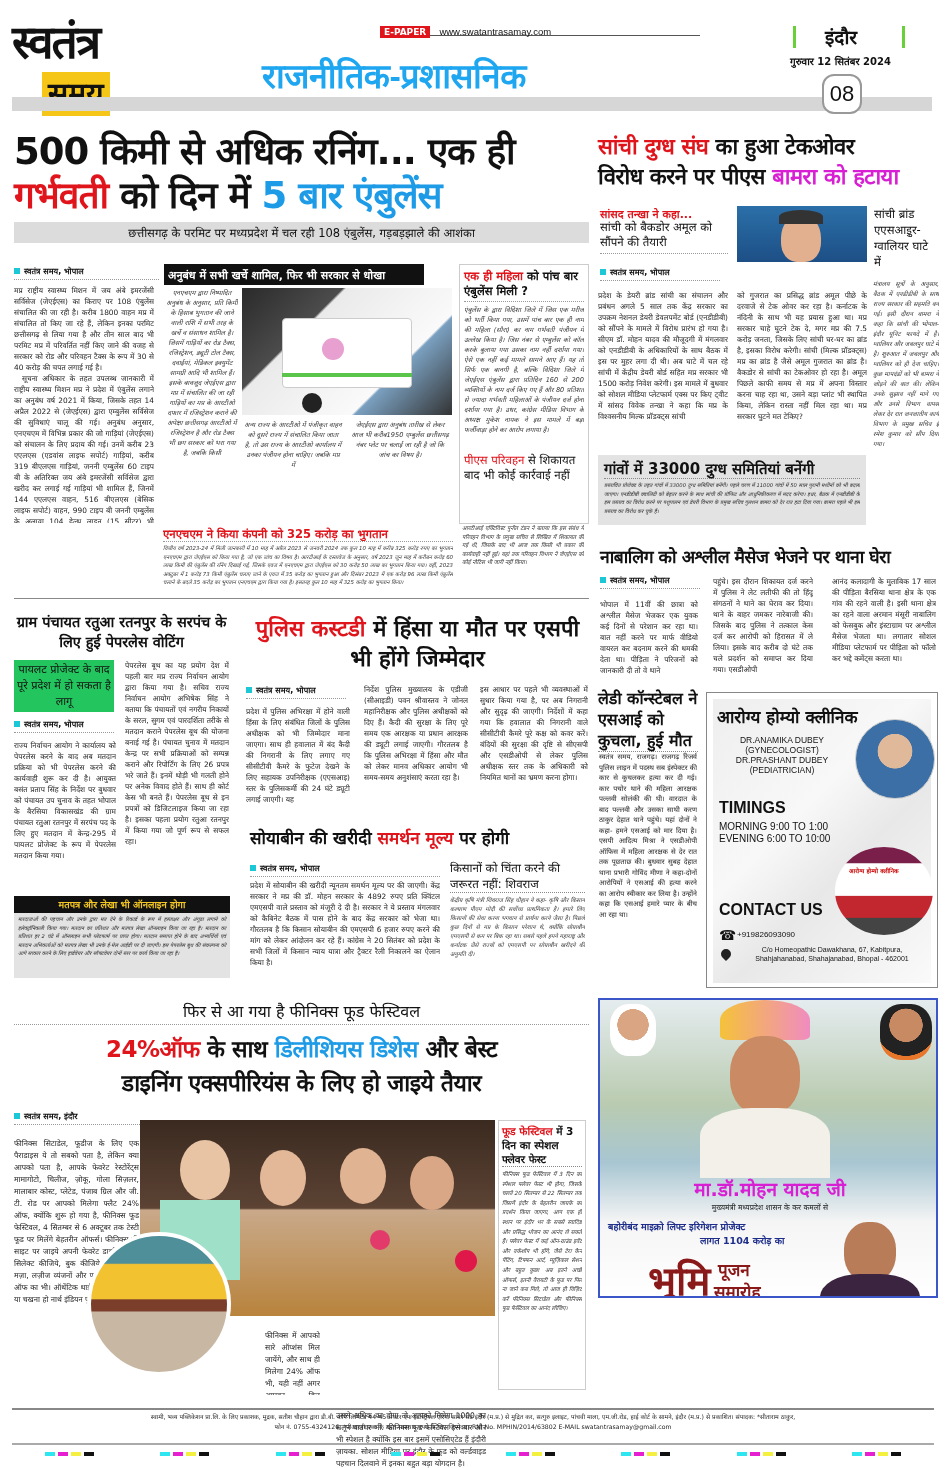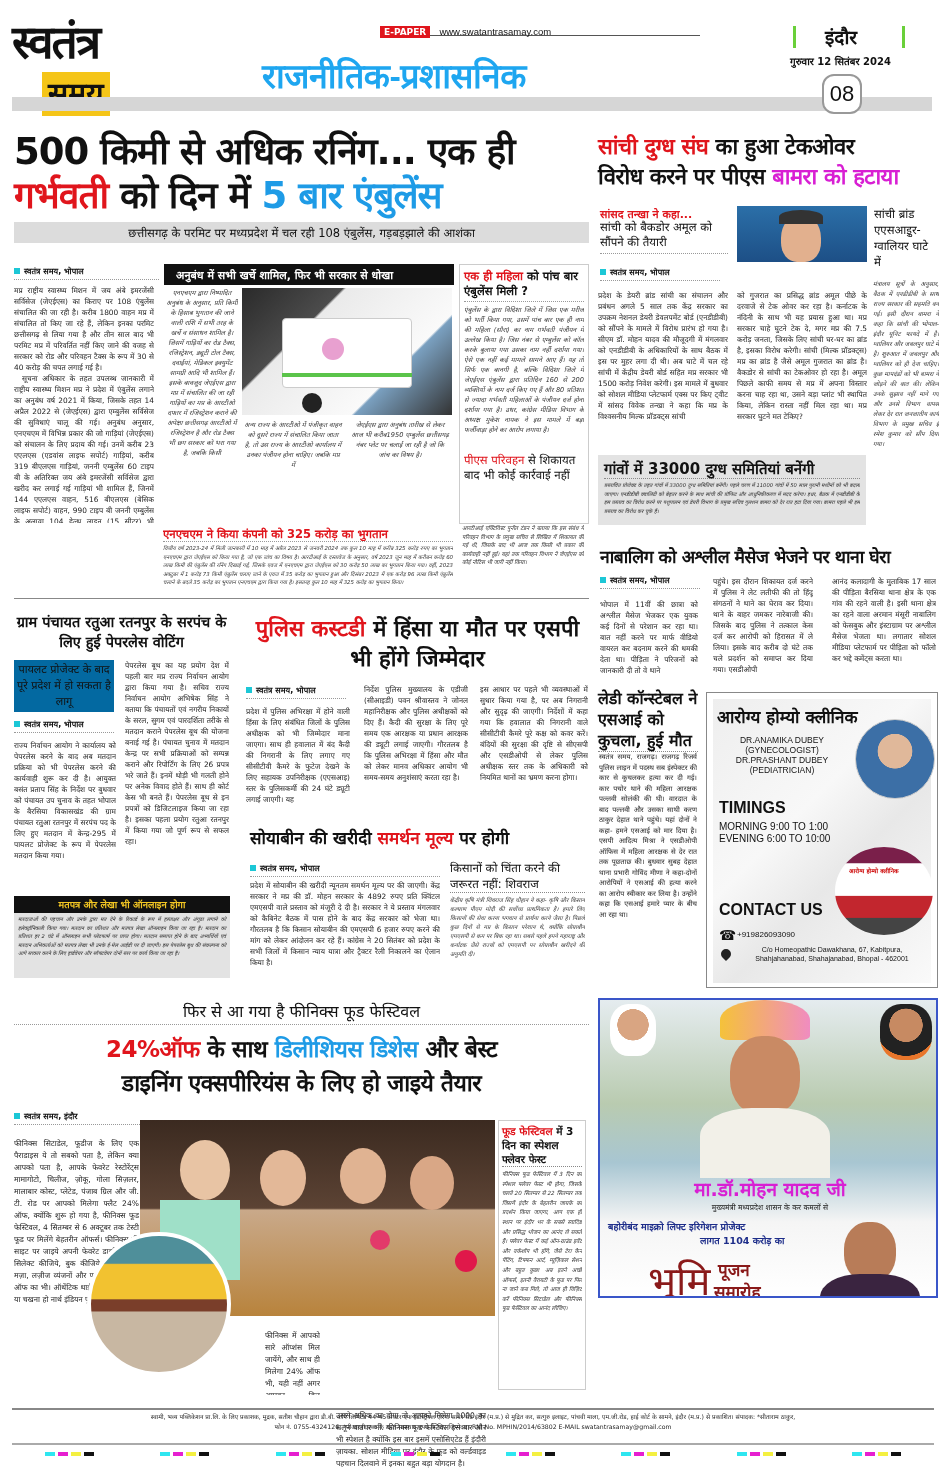--- a/index.html
+++ b/index.html
@@ -45,21 +45,21 @@
   <div class="abs" style="left:0;top:135px;width:145px">
       <div class="byline">
         <span class="sq"></span>
         <span>स्वतंत्र समय, भोपाल</span>
       </div>
     </div>
   <div class="abs txt" style="left:0;top:155px;width:140px;height:238px;overflow:hidden">
     <p>मप्र राष्ट्रीय स्वास्थ्य मिशन में जय अंबे इमरजेंसी सर्विसेज (जेएईएस) का किराए पर 108 एंबुलेंस संचालित की जा रही है। करीब 1800 वाहन मप्र में संचालित तो किए जा रहे हैं, लेकिन इनका परमिट छत्तीसगढ़ से लिया गया है और तीन साल बाद भी परमिट मप्र में परिवर्तित नहीं किए जाने की वजह से सरकार को रोड और परिवहन टैक्स के रूप में 30 से 40 करोड़ की चपत लगाई गई है।</p>
     <p style="text-indent:8px">सूचना अधिकार के तहत उपलब्ध जानकारी में राष्ट्रीय स्वास्थ्य मिशन मप्र ने प्रदेश में एंबुलेंस लगाने का अनुबंध वर्ष 2021 में किया, जिसके तहत 14 अप्रैल 2022 से (जेएईएस) द्वारा एम्बुलेंस सर्विसेज की सुविधाएं चालू की गई। अनुबंध अनुसार, एनएचएम में विभिन्न प्रकार की जो गाड़ियां (जेएईएस) को संचालन के लिए प्रदाय की गई। उनमें करीब 23 एएलएस (एडवांस लाइफ सपोर्ट) गाड़ियां, करीब 319 बीएलएस गाड़ियां, जननी एम्बुलेंस 60 टाइप बी के अतिरिक्त जय अंबे इमरजेंसी सर्विसेज द्वारा खरीद कर लगाई गई गाड़ियां भी शामिल हैं, जिनमें 144 एएलएस वाहन, 516 बीएलएस (बेसिक लाइफ सपोर्ट) वाहन, 990 टाइप बी जननी एम्बुलेंस के अलावा 104 हेल्थ लाइन (15 सीटर) भी (जेएईएस) द्वारा संचालित की जा रही है।</p>
   </div>
-  <div class="abs" style="left:150px;top:134px;width:290px;background:#111;color:#fff;font-size:11px;font-weight:bold;padding:3px 12px;white-space:nowrap;overflow:hidden">अनुबंध में सभी खर्चे शामिल, फिर भी सरकार से धोखा</div>
+  <div class="abs" style="left:150px;top:134px;width:260px;background:#111;color:#fff;font-size:11px;font-weight:bold;padding:3px 4px;white-space:nowrap;overflow:hidden">अनुबंध में सभी खर्चे शामिल, फिर भी सरकार से धोखा</div>
   <div class="abs txt it" style="left:152px;top:158px;width:72px;height:226px;overflow:hidden;text-align:center">एनएचएम द्वारा निष्पादित अनुबंध के अनुसार, प्रति किमी के हिसाब भुगतान की जाने वाली राशि में सभी तरह के खर्चे व संसाधन शामिल है। जिसमें गाड़ियों का रोड टैक्स, रजिस्ट्रेशन, ड्यूटी टोल टैक्स, दवाईयां, मेडिकल इक्युमेंट सामग्री आदि भी शामिल हैं। इसके बावजूद जेएईएस द्वारा मप्र में संचालित की जा रही गाड़ियों का मप्र के आरटीओ दफ्तर में रजिस्ट्रेशन कराने की अपेक्षा छत्तीसगढ़ आरटीओ में रजिस्ट्रेशन है और रोड टैक्स भी छग सरकार को भरा गया है, जबकि किसी</div>
   <div class="abs photo" style="left:228px;top:158px;width:210px;height:127px;background:linear-gradient(135deg,#2a2a2a 0%,#4c4c4c 30%,#eaeaea 31%,#fafafa 70%,#7aa0c0 71%,#333 100%)">
     <div class="abs" style="left:40px;top:30px;width:130px;height:70px;background:#fff;border-radius:4px;border:1px solid #ccc"></div>
     <div class="abs" style="left:40px;top:85px;width:130px;height:4px;background:#5bc44a"></div>
     <div class="abs" style="left:80px;top:50px;width:22px;height:22px;border-radius:50%;background:#e8a0d0"></div>
     <div class="abs" style="left:60px;top:105px;width:20px;height:20px;border-radius:50%;background:#222"></div>
   </div>
   <div class="abs txt it" style="left:230px;top:290px;width:98px;text-align:center">अन्य राज्य के आरटीओ में पंजीकृत वाहन को दूसरे राज्य में संचालित किया जाता है, तो उस राज्य के आरटीओ कार्यालय में उनका पंजीयन होना चाहिए। जबकि मप्र में</div>
   <div class="abs txt it" style="left:336px;top:290px;width:100px;text-align:center">जेएईएस द्वारा अनुबंध तारीख से लेकर आज भी करीब1950 एम्बुलेंस छत्तीसगढ़ नंबर प्लेट पर चलाई जा रही है जो कि जांच का विषय है।</div>
   <div class="abs" style="left:150px;top:380px;width:290px;border-right:1px solid #bbb"></div>
@@ -134,21 +134,21 @@
     <div class="abs" style="left:14px;top:20px;font-size:6px;color:#c00;font-weight:bold">आरोग्य होम्यो क्लीनिक</div>
   </div>
   <div class="abs" style="left:12px;top:208px;font-size:16px;font-weight:bold;font-family:'Liberation Sans',sans-serif">CONTACT US</div>
   <div class="abs" style="left:12px;top:234px;font-size:14px">☎</div>
   <div class="abs" style="left:30px;top:237px;font-size:8px;font-family:'Liberation Sans',sans-serif">+919826093090</div>
   <div class="abs" style="left:14px;top:256px;width:10px;height:10px;border-radius:50% 50% 50% 0;transform:rotate(-45deg);background:#222"></div>
   <div class="abs" style="left:30px;top:252px;width:190px;font-size:7px;line-height:9px;text-align:center;font-family:'Liberation Sans',sans-serif">C/o Homeopathic Dawakhana, 67, Kabitpura, Shahjahanabad, Shahajanabad, Bhopal - 462001</div>
 </div>
 
 <div class="abs" style="left:14px;top:612px;width:215px;font-size:14.5px;line-height:20px;text-align:center;font-weight:bold">ग्राम पंचायत रतुआ रतनपुर के सरपंच के लिए हुई पेपरलेस वोटिंग</div>
-<div class="abs" style="left:14px;top:660px;width:100px;background:#0369a1;font-size:11px;line-height:16px;text-align:center;padding:2px">पायलट प्रोजेक्ट के बाद पूरे प्रदेश में हो सकता है लागू</div>
+<div class="abs" style="left:14px;top:660px;width:100px;background:#22c55e;font-size:11px;line-height:16px;text-align:center;padding:2px">पायलट प्रोजेक्ट के बाद पूरे प्रदेश में हो सकता है लागू</div>
 <div class="abs" style="left:14px;top:718px;width:100px">
     <div class="byline">
       <span class="sq"></span>
       <span>स्वतंत्र समय, भोपाल</span>
     </div>
   </div>
 <div class="abs txt" style="left:14px;top:740px;width:102px;height:148px;overflow:hidden">राज्य निर्वाचन आयोग ने कार्यालय को पेपरलेस करने के बाद अब मतदान प्रक्रिया को भी पेपरलेस करने की कार्यवाही शुरू कर दी है। आयुक्त बसंत प्रताप सिंह के निर्देश पर बुधवार को पंचायत उप चुनाव के तहत भोपाल के बैरसिया विकासखंड की ग्राम पंचायत रतुआ रतनपुर में सरपंच पद के लिए हुए मतदान में केन्द्र-295 में पायलट प्रोजेक्ट के रूप में पेपरलेस मतदान किया गया।</div>
 <div class="abs txt" style="left:125px;top:660px;width:104px;height:228px;overflow:hidden">पेपरलेस बूथ का यह प्रयोग देश में पहली बार मप्र राज्य निर्वाचन आयोग द्वारा किया गया है। सचिव राज्य निर्वाचन आयोग अभिषेक सिंह ने बताया कि पंचायतों एवं नगरीय निकायों के सरल, सुगम एवं पारदर्शिता तरीके से मतदान कराने पेपरलेस बूथ की योजना बनाई गई है। पंचायत चुनाव में मतदान केन्द्र पर सभी प्रक्रियाओं को सम्पन्न कराने और रिपोर्टिंग के लिए 26 प्रपत्र भरे जाते हैं। इनमें थोड़ी भी गलती होने पर अनेक विवाद होते हैं। साथ ही कोर्ट केस भी बनते हैं। पेपरलेस बूथ से इन प्रपत्रों को डिजिटलाइज किया जा रहा है। इसका पहला प्रयोग रतुआ रतनपुर में किया गया जो पूर्ण रूप से सफल रहा।</div>
 <div class="abs" style="left:14px;top:896px;width:216px;height:82px;background:#e3e3e3">
   <div style="background:#111;color:#f3c623;font-size:9.5px;font-weight:bold;text-align:center;padding:2px">मतपत्र और लेखा भी ऑनलाइन होगा</div>
@@ -215,21 +215,21 @@
   <div class="abs" style="left:280px;top:4px;width:52px;height:56px;border-radius:40%;background:radial-gradient(circle at 50% 38%,#c78a62 0 38%,#222 39% 70%,#e8762b 71%)"></div>
   <div class="abs" style="left:100px;top:0;width:130px;height:170px">
     <div class="abs" style="left:20px;top:0;width:90px;height:40px;border-radius:50% 50% 10% 10%;background:linear-gradient(90deg,#f5c23a,#f08cc0)"></div>
     <div class="abs" style="left:30px;top:36px;width:70px;height:80px;border-radius:45%;background:#c98a64"></div>
     <div class="abs" style="left:0;top:108px;width:130px;height:70px;border-radius:40% 40% 0 0;background:#f2f0e8"></div>
   </div>
   <div class="abs" style="left:60px;top:176px;width:220px;text-align:center;font-size:19px;font-weight:bold;color:#d81fd3">मा.डॉ.मोहन यादव जी</div>
   <div class="abs" style="left:60px;top:202px;width:220px;text-align:center;font-size:7.5px;color:#222">मुख्यमंत्री मध्यप्रदेश शासन के कर कमलों से</div>
   <div class="abs" style="left:8px;top:220px;width:200px;font-size:9.5px;color:#1e2e8a;font-weight:bold">बहोरीबंद माइक्रो लिफ्ट इरिगेशन प्रोजेक्ट</div>
   <div class="abs" style="left:100px;top:234px;font-size:9.5px;color:#1e2e8a;font-weight:bold">लागत 1104 करोड़ का</div>
-  <div class="abs" style="left:48px;top:252px;font-size:40px;font-weight:normal;color:#8a1a1a;font-family:'DejaVu Serif',serif">भूमि</div>
+  <div class="abs" style="left:48px;top:252px;font-size:40px;font-weight:bold;color:#8a1a1a;font-family:'DejaVu Serif',serif">भूमि</div>
   <div class="abs" style="left:118px;top:258px;font-size:17px;font-weight:bold;color:#8a1a1a;font-family:'DejaVu Serif',serif">पूजन</div>
   <div class="abs" style="left:114px;top:280px;font-size:17px;font-weight:bold;color:#8a1a1a;font-family:'DejaVu Serif',serif">समारोह</div>
   <div class="abs" style="left:20px;top:320px;width:170px;text-align:center;font-size:11px;font-weight:bold;color:#1e2e8a">बहोरीबंद,12 सितम्बर 2024</div>
   <div class="abs" style="left:20px;top:336px;width:170px;text-align:center;font-size:11px;font-weight:bold;color:#1e2e8a">दोपहर 2 बजे से</div>
   <div class="abs" style="left:210px;top:222px;width:120px;height:120px">
     <div class="abs" style="left:34px;top:0;width:52px;height:60px;border-radius:45%;background:#b87c58"></div>
     <div class="abs" style="left:10px;top:52px;width:100px;height:58px;border-radius:40% 40% 0 0;background:#3a2440"></div>
   </div>
   <div class="abs" style="left:210px;top:336px;width:128px;text-align:center;font-size:7.5px;font-weight:bold;color:#8a1a1a;background:#fff">मा.प्रणय प्रभात पाण्डेय जी</div>
   <div class="abs" style="left:210px;top:348px;width:128px;text-align:center;font-size:6.5px;color:#222">विधायक बहोरीबंद,रीठी</div>

